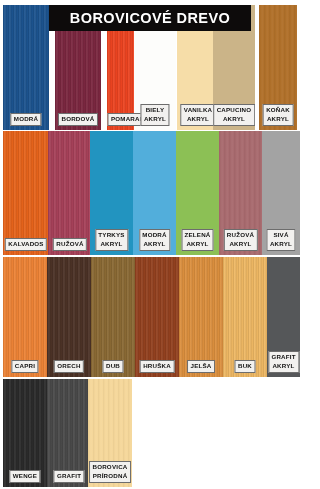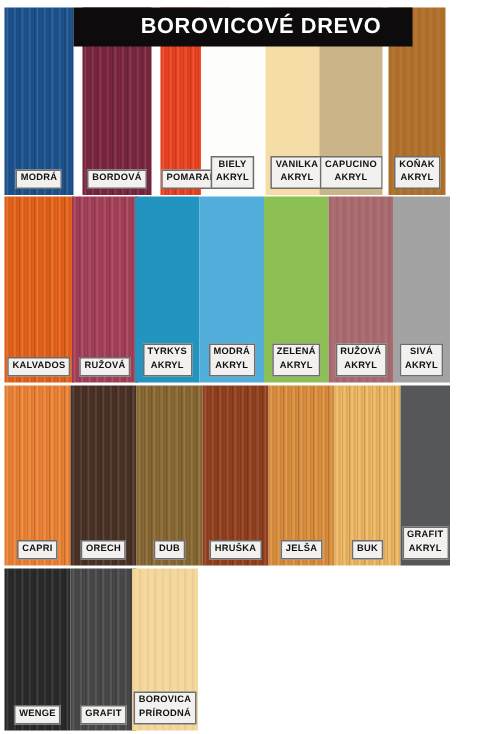--- a/index.html
+++ b/index.html
@@ -15,21 +15,20 @@
     width:300px;height:489px;
     background:#ffffff;
   }
   .title-banner{
     position:absolute;
     left:49px;top:5px;
     width:202px;height:26px;
     background:#0d0b0b;
     display:flex;align-items:center;justify-content:center;
     z-index:20;
-    padding-left:24px;
   }
   .title-banner span{
     color:#ffffff;
     font-size:14.5px;
     font-weight:bold;
     letter-spacing:0.4px;
     white-space:nowrap;
   }
   .row{
     position:absolute;

